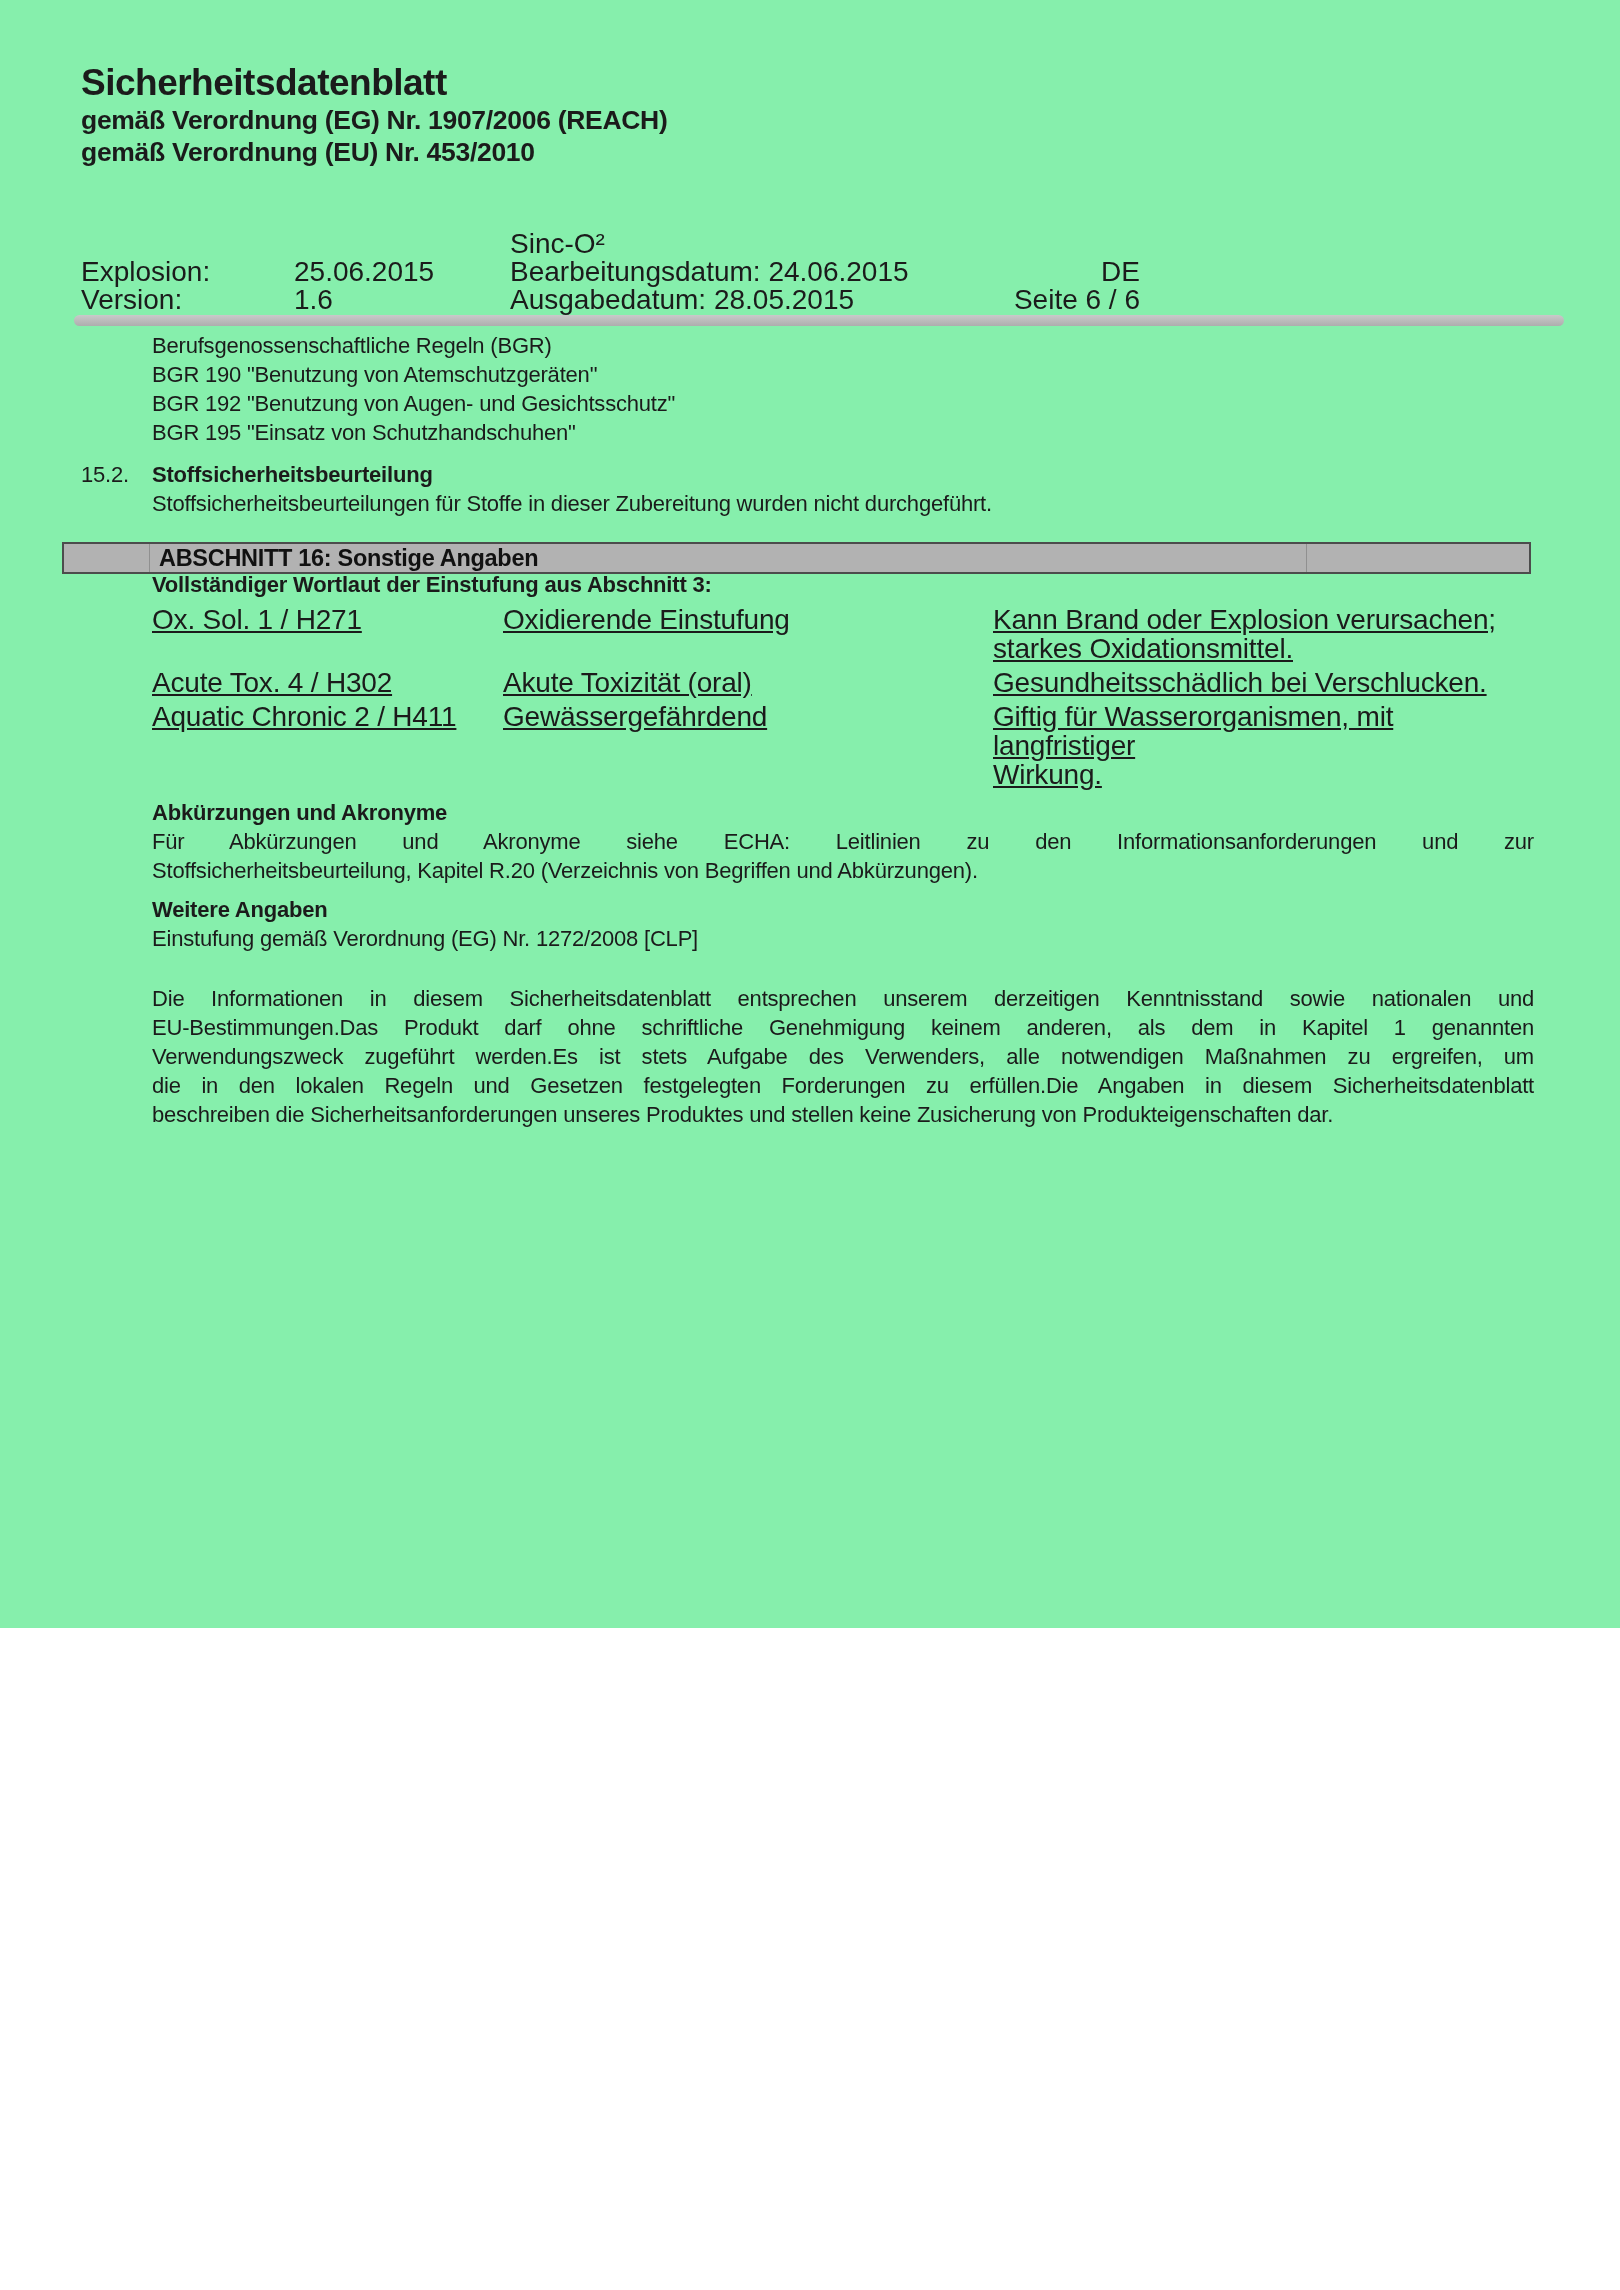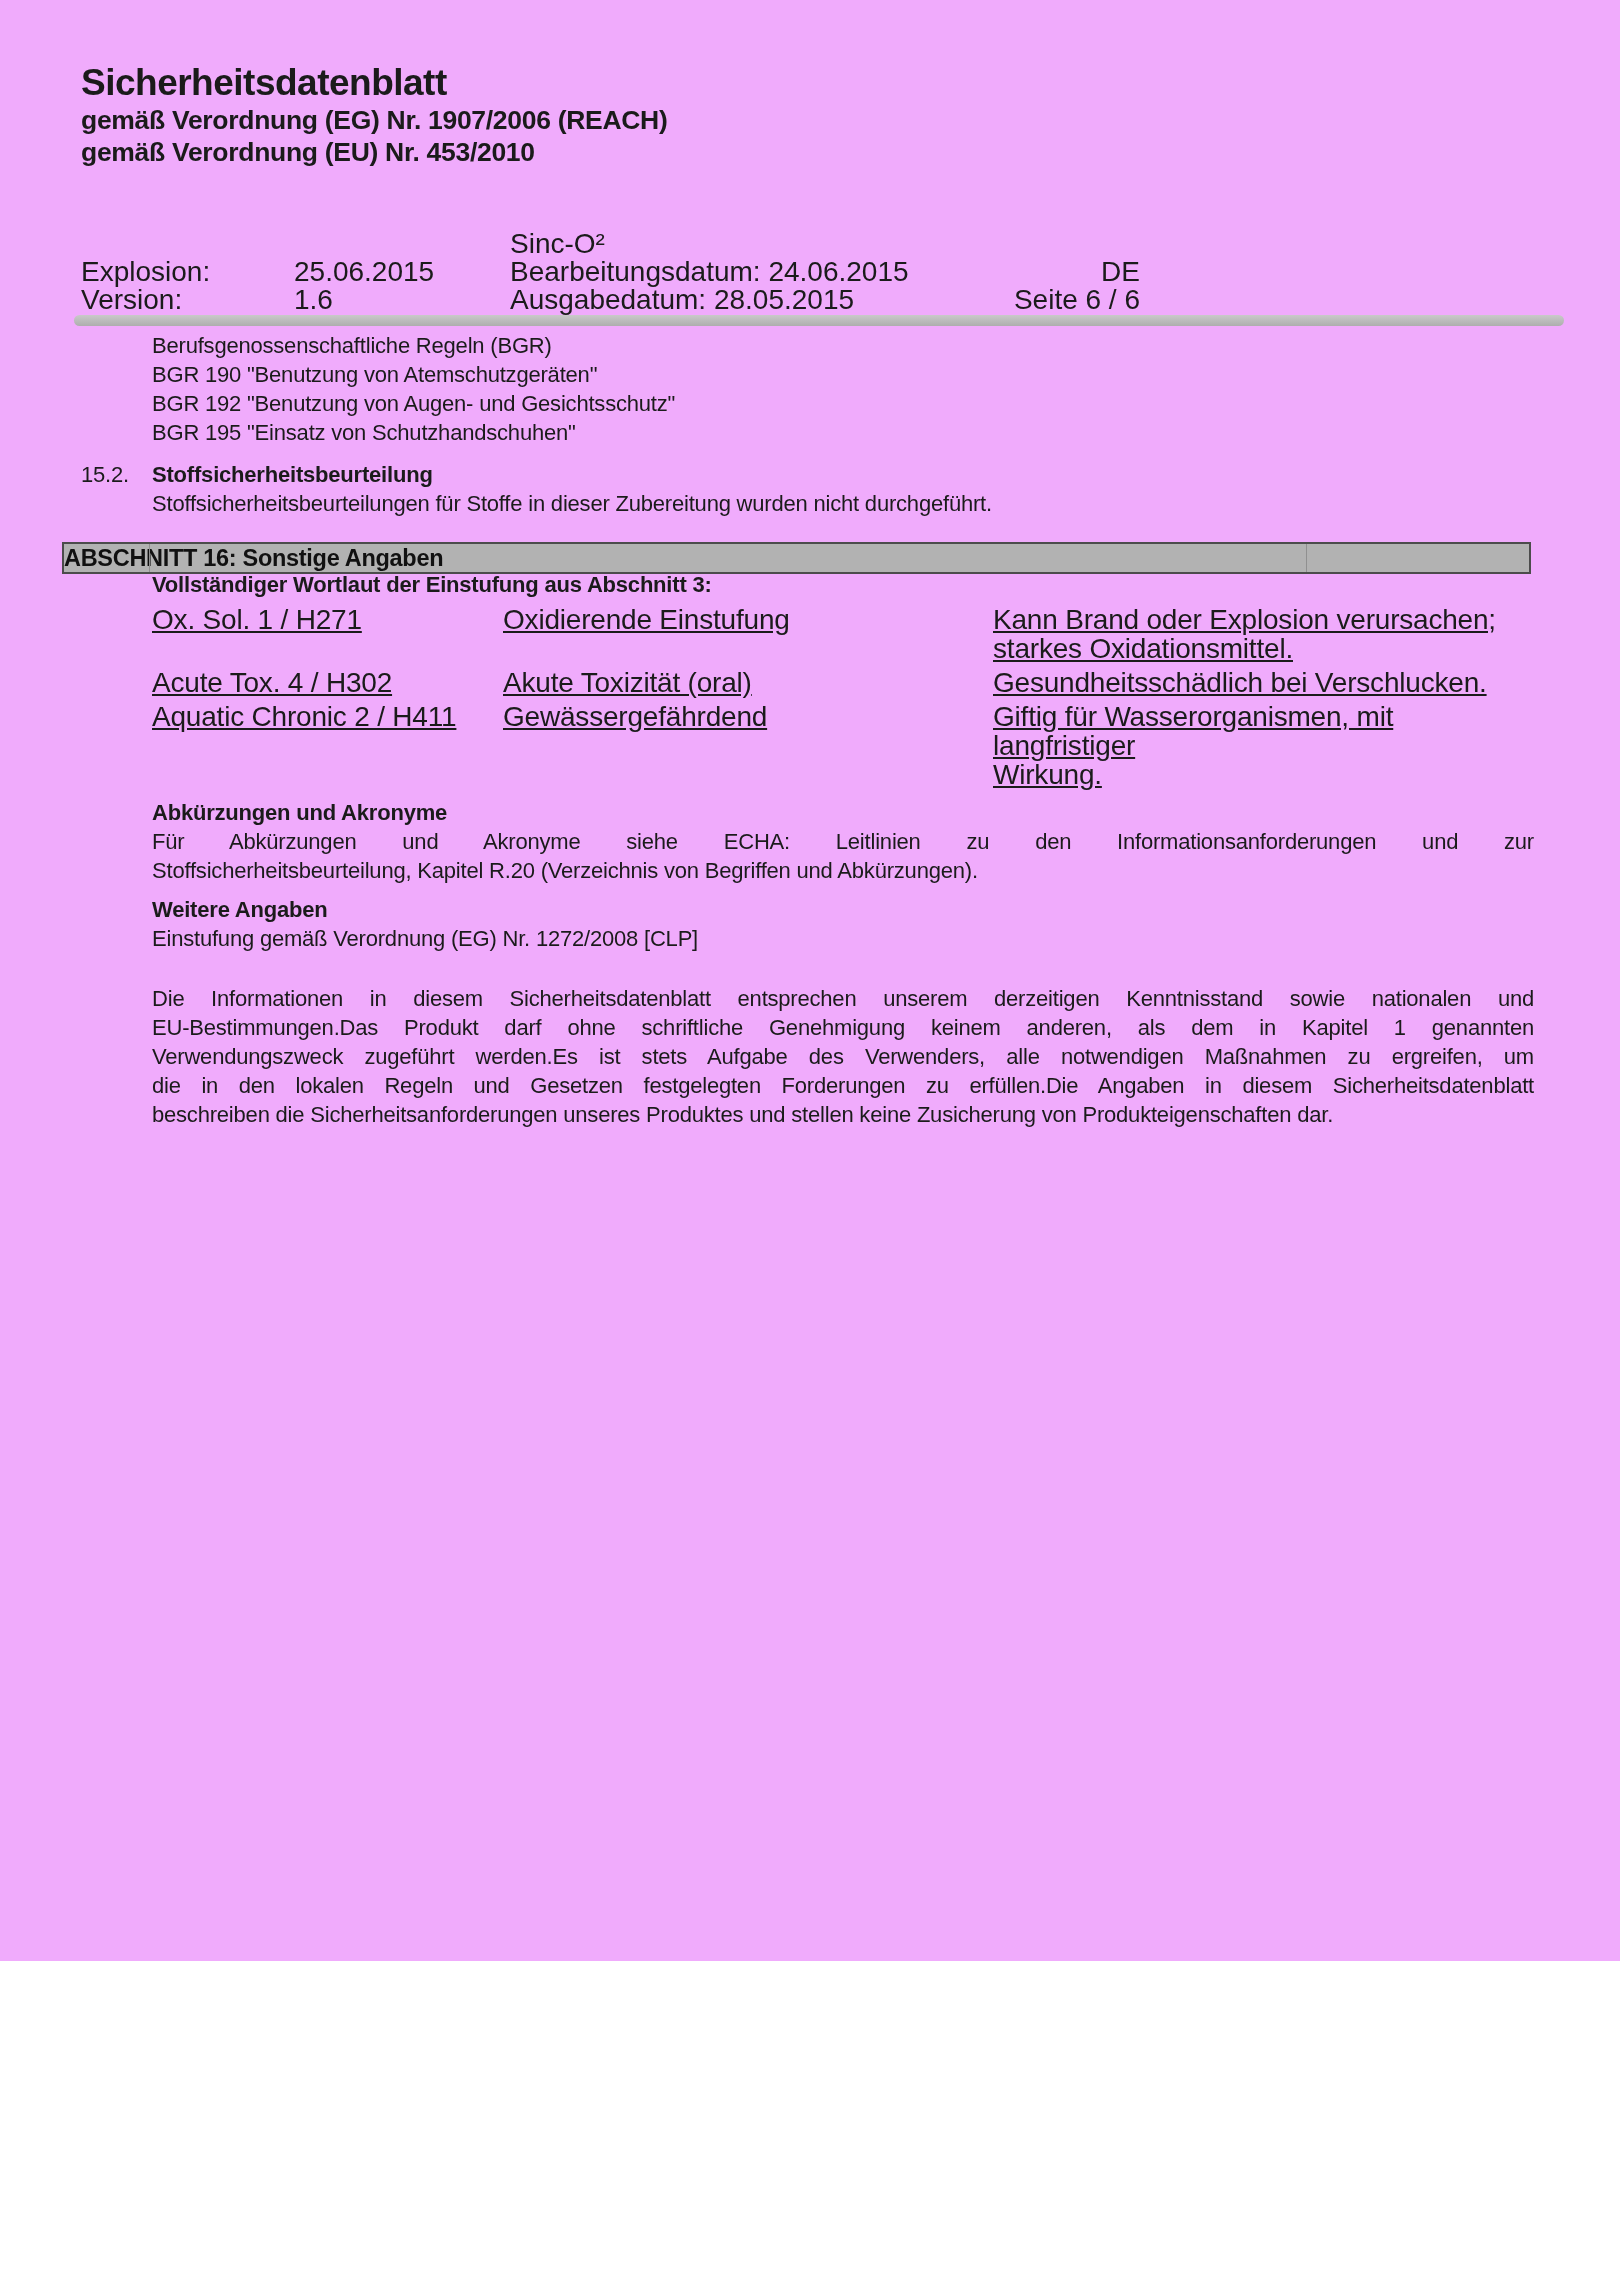--- a/index.html
+++ b/index.html
@@ -1,20 +1,20 @@
 <!DOCTYPE html>
 <html><head>
 <meta charset="utf-8">
 <style>
   html, body { margin: 0; padding: 0; background: #ffffff; }
   .page {
     position: relative;
     width: 1620px;
-    height: 1961px;
-    background: #f0abfc;
+    height: 1628px;
+    background: #86efac;
     font-family: "Liberation Sans", "DejaVu Sans", sans-serif;
     color: #1b1b1b;
     overflow: hidden;
   }
   
   .doc-header { position: absolute; left: 81px; top: 61px; }
   .doc-title  { font-size: 37px; font-weight: bold; letter-spacing: -0.5px; line-height: 43px; }
   .doc-sub    { font-size: 26.5px; font-weight: bold; letter-spacing: -0.3px; line-height: 32px; }
 
   
@@ -49,20 +49,21 @@
     box-sizing: border-box;
     display: flex; align-items: center;
   }
   .section-bar .cell-divider {
     position: absolute; top: 0; width: 1px; height: 100%;
     background: #909090;
   }
   .section-bar .d1 { left: 85px; }
   .section-bar .d2 { left: 1242px; }
   .section-bar-title {
+    padding-left: 95px;
     font-size: 23.5px; font-weight: bold; letter-spacing: -0.3px;
     color: #111111;
   }
 
   
   .sec16 { position: absolute; left: 152px; top: 570px; width: 1382px; }
   .class-table {
     display: grid;
     grid-template-columns: 351px 490px 1fr;
     row-gap: 4.9px;

